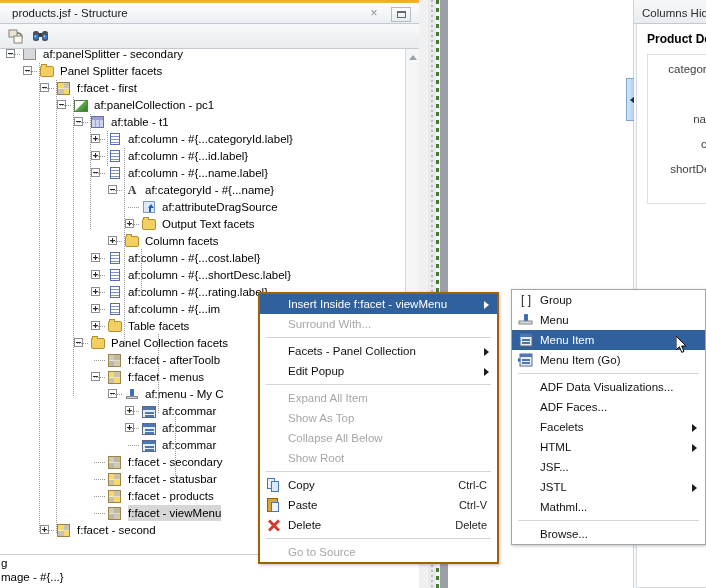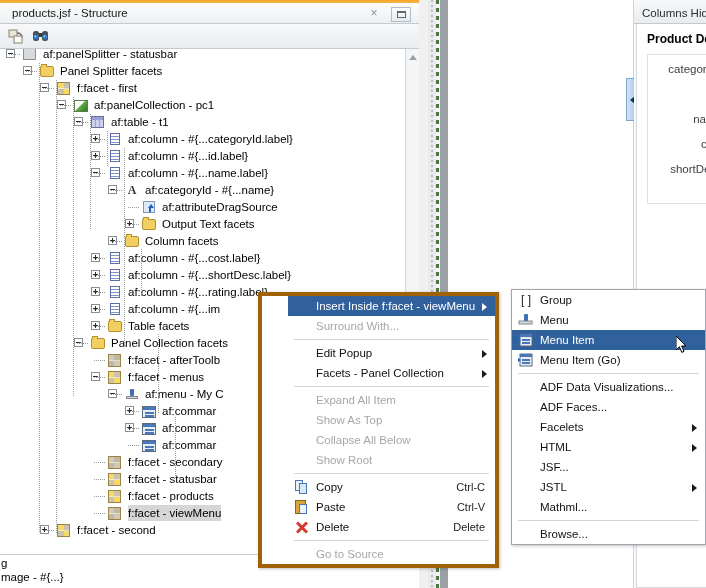--- a/index.html
+++ b/index.html
@@ -139,22 +139,22 @@
     font-size:11.5px;color:#2b2f33;white-space:nowrap;}
   #insp-body{position:absolute;left:2px;top:24px;width:506px;height:564px;background:#fff;
     border:1px solid #d5dade;border-top:none;box-sizing:border-box;}
   #insp-title{position:absolute;left:10px;top:8px;font-weight:bold;font-size:12px;white-space:nowrap;}
   #insp-form{position:absolute;left:10px;top:30px;width:496px;height:150px;
     border:1px solid #dde1e5;box-sizing:border-box;}
   .frow{position:absolute;left:0;width:74px;text-align:right;font-size:11.5px;color:#3a3f44;white-space:nowrap;}
 
   
   #ctx-menu{position:absolute;left:258px;top:292px;width:241px;
-    background:#fff;border:4px solid #a16207;box-sizing:border-box;
-    box-shadow:1px 1px 3px rgba(0,0,0,.25);padding-left:26px;}
+    background:#fff;border:2px solid #a16207;box-sizing:border-box;
+    box-shadow:1px 1px 3px rgba(0,0,0,.25);}
   .mi{position:relative;height:20px;line-height:20px;font-size:11.5px;white-space:nowrap;color:#111;}
   .mi .mlabel{position:absolute;left:28px;top:0;}
   .mi .mkey{position:absolute;right:10px;top:0;font-size:11px;color:#222;}
   .mi .marrow{position:absolute;right:8px;top:7px;width:0;height:0;
     border-top:4px solid transparent;border-bottom:4px solid transparent;border-left:5px solid #1b1b1b;}
   .mi.hl{background:#31619c;color:#fff;}
   .mi.hl .marrow{border-left-color:#fff;}
   .mi.dis{color:#a7a7a7;}
   .msep{height:1px;margin:3px 6px;background:#d2d6da;}
   .micon{position:absolute;left:6px;top:3px;width:16px;height:14px;}
@@ -221,21 +221,21 @@
         <circle cx="4.3" cy="9.3" r="0.8" fill="#cfe6fb"></circle>
         <circle cx="13.3" cy="9.3" r="0.8" fill="#cfe6fb"></circle>
       </svg>
     </span>
   </div>
 
   <div id="tree-pane">
       <div class="node" style="left: 22px; top: -3px;">
         <span class="toggle"></span>
         <span class="ic ic-splitter"></span>
-        <span class="lbl">af:panelSplitter - statusbar</span>
+        <span class="lbl">af:panelSplitter - secondary</span>
         <span class="elbow" style="left: -13px; width: 12px;"></span>
       </div>
       <div class="node" style="left: 39px; top: 14px;">
         <span class="toggle"></span>
         <span class="ic ic-folder"></span>
         <span class="lbl">Panel Splitter facets</span>
         <span class="elbow" style="left: -13px; width: 12px;"></span>
       </div>
       <div class="node" style="left: 56px; top: 31px;">
         <span class="toggle"></span>
@@ -444,25 +444,25 @@
 <div id="ctx-menu">
     <div class="mi hl">
       <span class="mlabel">Insert Inside f:facet - viewMenu</span>
       <span class="marrow"></span>
     </div>
     <div class="mi dis">
       <span class="mlabel">Surround With...</span>
     </div>
     <div class="msep"></div>
     <div class="mi">
+      <span class="mlabel">Facets - Panel Collection</span>
+      <span class="marrow"></span>
+    </div>
+    <div class="mi">
       <span class="mlabel">Edit Popup</span>
-      <span class="marrow"></span>
-    </div>
-    <div class="mi">
-      <span class="mlabel">Facets - Panel Collection</span>
       <span class="marrow"></span>
     </div>
     <div class="msep"></div>
     <div class="mi dis">
       <span class="mlabel">Expand All Item</span>
     </div>
     <div class="mi dis">
       <span class="mlabel">Show As Top</span>
     </div>
     <div class="mi dis">

